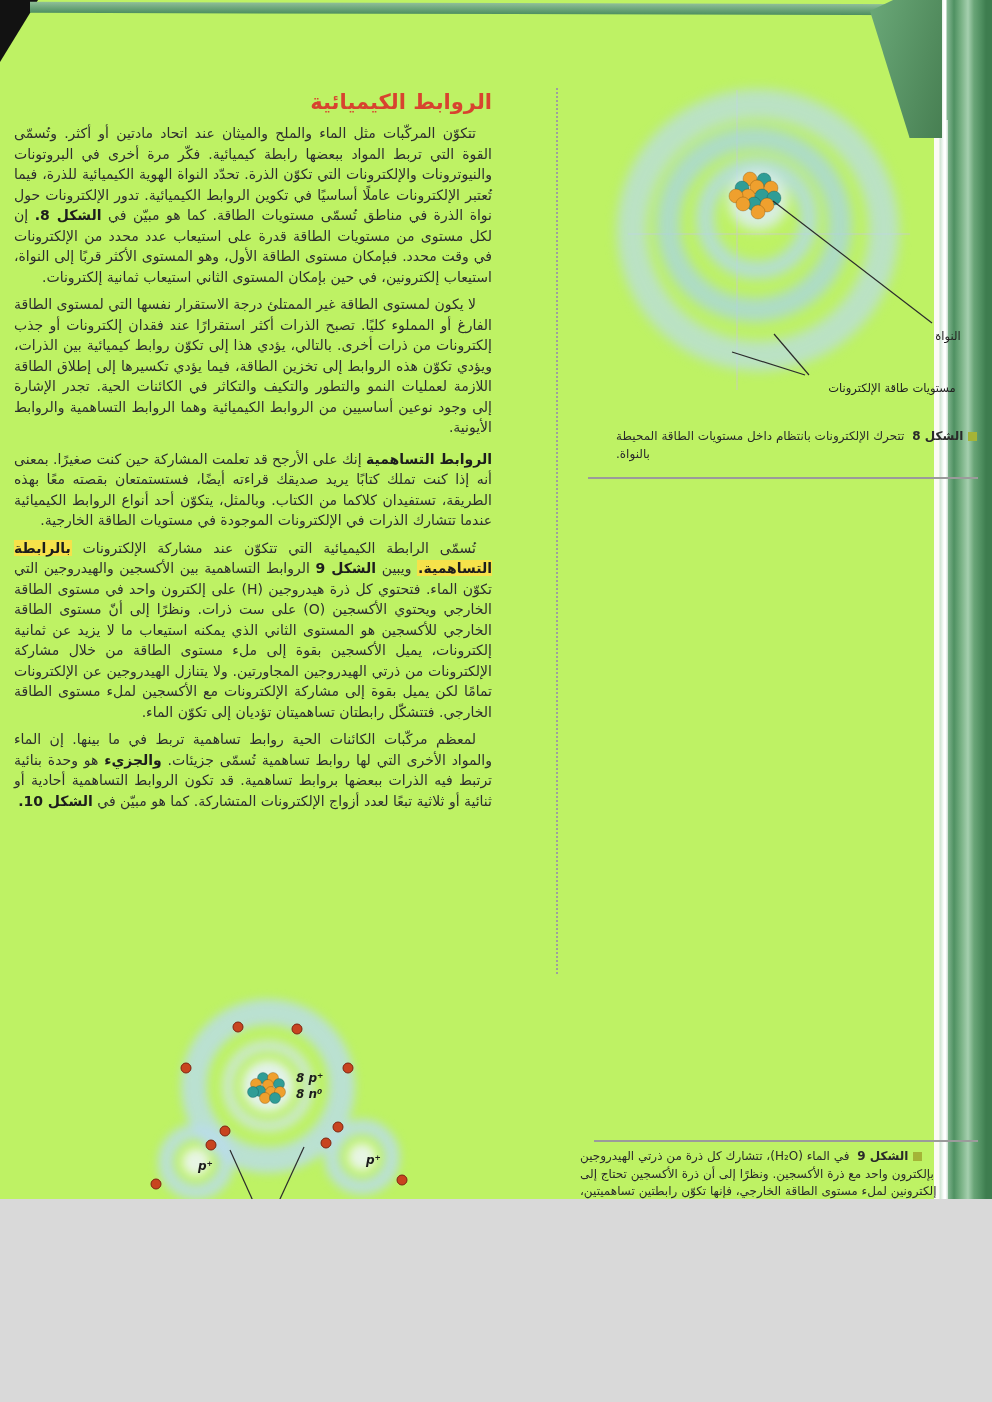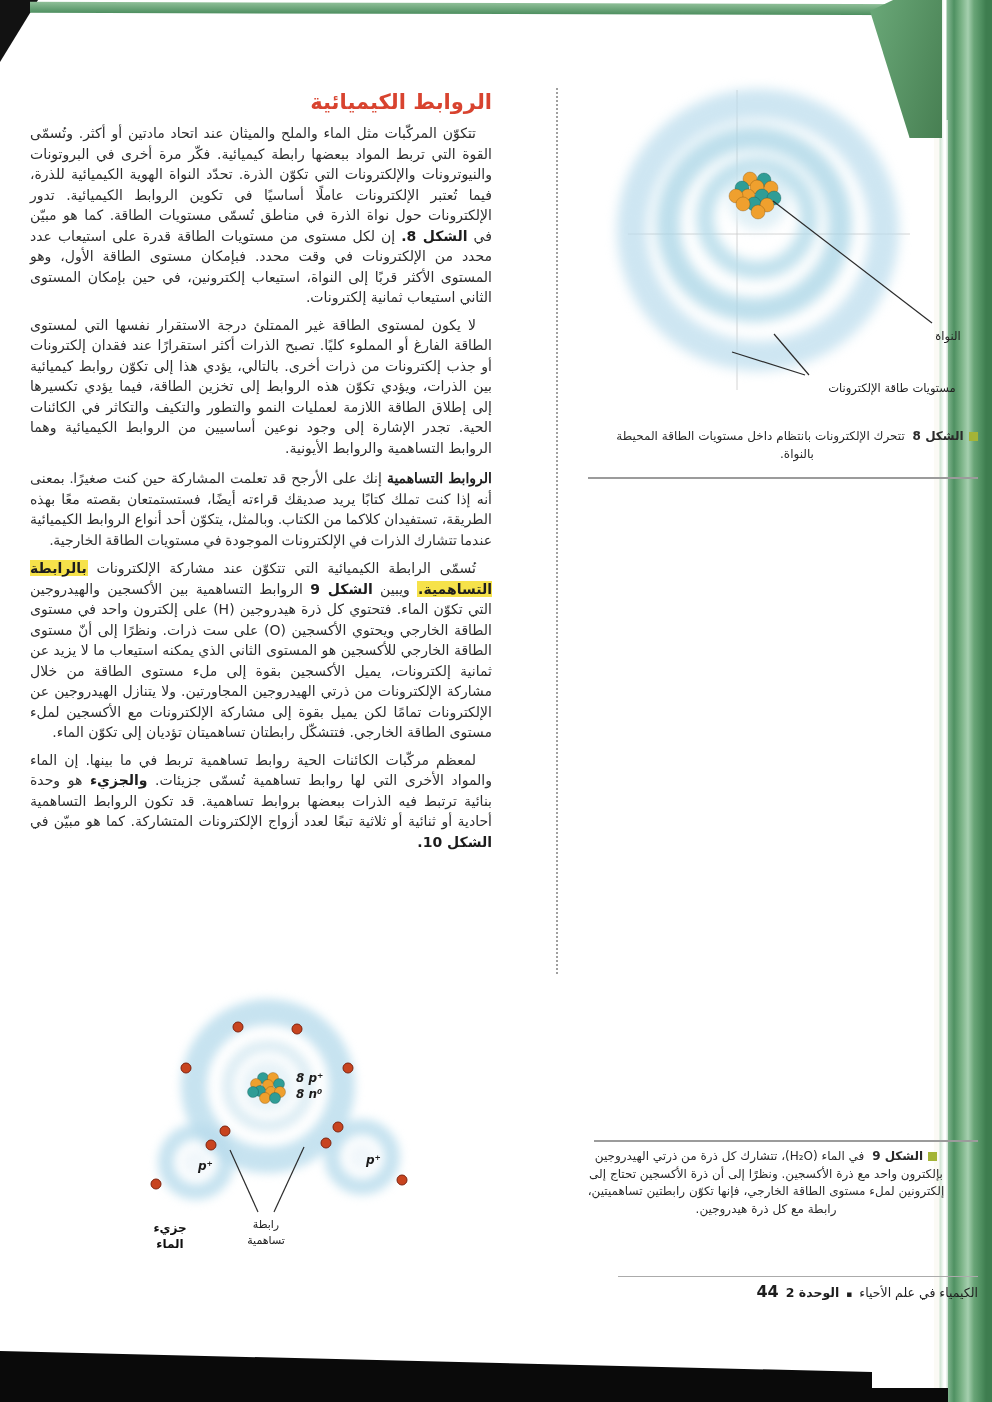--- a/index.html
+++ b/index.html
@@ -1,19 +1,19 @@
 <!DOCTYPE html>
 <html><head>
 <meta charset="utf-8">
 <style>
   * { margin:0; padding:0; box-sizing:border-box; }
   html,body { background:#d9d9d9; }
   .page {
-    position:relative; width:992px; height:1402px; margin:0 auto;
-    background:#ffffff; overflow:hidden;
+    position:relative; width:992px; height:1199px; margin:0 auto;
+    background:#bef264; overflow:hidden;
     font-family:"DejaVu Sans", sans-serif;
   }
 
   
   .corner-tl { position:absolute; left:0; top:0; width:38px; height:62px;
     background:#121212; clip-path:polygon(0 0,100% 0,0 100%); }
   .top-strip { position:absolute; left:30px; top:3px; width:912px; height:11px;
     background:linear-gradient(180deg,#8fbf98,#4e8f60); transform:rotate(0.15deg); }
   .tr-wedge { position:absolute; right:50px; top:0; width:72px; height:138px;
     background:linear-gradient(105deg,#6aa878,#477f52);
@@ -25,23 +25,23 @@
       #69a577 40px,#4c8c5d 48px,#3e7d4f 52px,#3e7d4f 58px); }
   .right-band-line { position:absolute; right:44px; top:120px; width:2px; height:1282px;
     background:rgba(255,255,255,0.65); }
   .bottom-black { position:absolute; left:0; top:1342px; width:872px; height:60px;
     background:#0a0a0a; clip-path:polygon(0 15%,100% 50%,100% 100%,0 100%); }
   .bottom-black-2 { position:absolute; left:0; top:1388px; width:948px; height:14px; background:#0a0a0a; }
 
   
   .text-column { position:absolute; left:14px; top:90px; width:478px; direction:rtl; }
   .title { color:#d8432f; font-size:21px; font-weight:bold; margin-bottom:9px; }
-  .text-column p { font-size:14px; line-height:20.5px; color:#2e2e2e; text-align:justify; margin-bottom:7px;margin-left:16px; }
+  .text-column p { font-size:14px; line-height:20.5px; color:#2e2e2e; text-align:justify; margin-bottom:7px; }
   .text-column p.indent { text-indent:16px; }
-  .text-column p.gap { margin-top:11px;font-family:Liberation Serif, serif; }
+  .text-column p.gap { margin-top:11px; }
   .b { font-weight:bold; color:#1d1d1d; }
   .hl { background:#f6e24a; font-weight:bold; color:#1d1d1d; padding:0 1px; }
 
   .divider-dotted { position:absolute; left:556px; top:88px; height:886px; width:0;
     border-left:2px dotted #9f9f9f; }
 
   
   .fig8 { position:absolute; left:580px; top:72px; width:400px; height:330px;text-decoration:underline; }
   .fig9 { position:absolute; left:90px; top:980px; width:380px; height:300px;text-decoration:underline; }
 
@@ -49,21 +49,21 @@
   .pointer { stroke:#2b2b2b; stroke-width:1.2; fill:none; }
   .figlabel { font-family:"DejaVu Sans",sans-serif; font-size:11.5px; fill:#222; }
   .bondlabel { font-family:"DejaVu Sans",sans-serif; font-size:11px; fill:#222; }
   .nuclabel { font-family:"DejaVu Sans",sans-serif; font-size:12px; font-weight:bold; font-style:italic; fill:#1c1c1c; }
   .mollabel { font-family:"DejaVu Sans",sans-serif; font-size:12px; font-weight:bold; fill:#101010; }
   .electron { fill:#c8441f; stroke:#7e2410; stroke-width:1; }
   .ball-o { fill:#efa02e; stroke:rgba(90,50,0,0.35); stroke-width:0.8; }
   .ball-t { fill:#2f9d96; stroke:rgba(0,60,60,0.35); stroke-width:0.8; }
 
   
-  .caption { position:absolute; direction:rtl; text-align:center;
+  .caption { position:absolute; direction:rtl; text-align:left;
     font-size:12px; line-height:17.5px; color:#2a2a2a; }
   .caption-fig8 { left:616px; top:428px; width:362px; }
   .caption-fig9 { left:580px; top:1148px; width:372px; }
   .cap-bullet { display:inline-block; width:9px; height:9px; background:#a4b437;
     margin-left:5px; vertical-align:-1px; }
   .cap-label { font-weight:bold; margin-left:4px; }
   .rule { position:absolute; height:1.5px; background:#9b9b9b; }
   .rule-fig8 { left:588px; top:477px; width:390px; }
   .rule-fig9 { left:594px; top:1140px; width:384px; }
   .rule-footer { left:618px; top:1276px; width:360px; height:1px; background:#ababab; position:absolute; }

